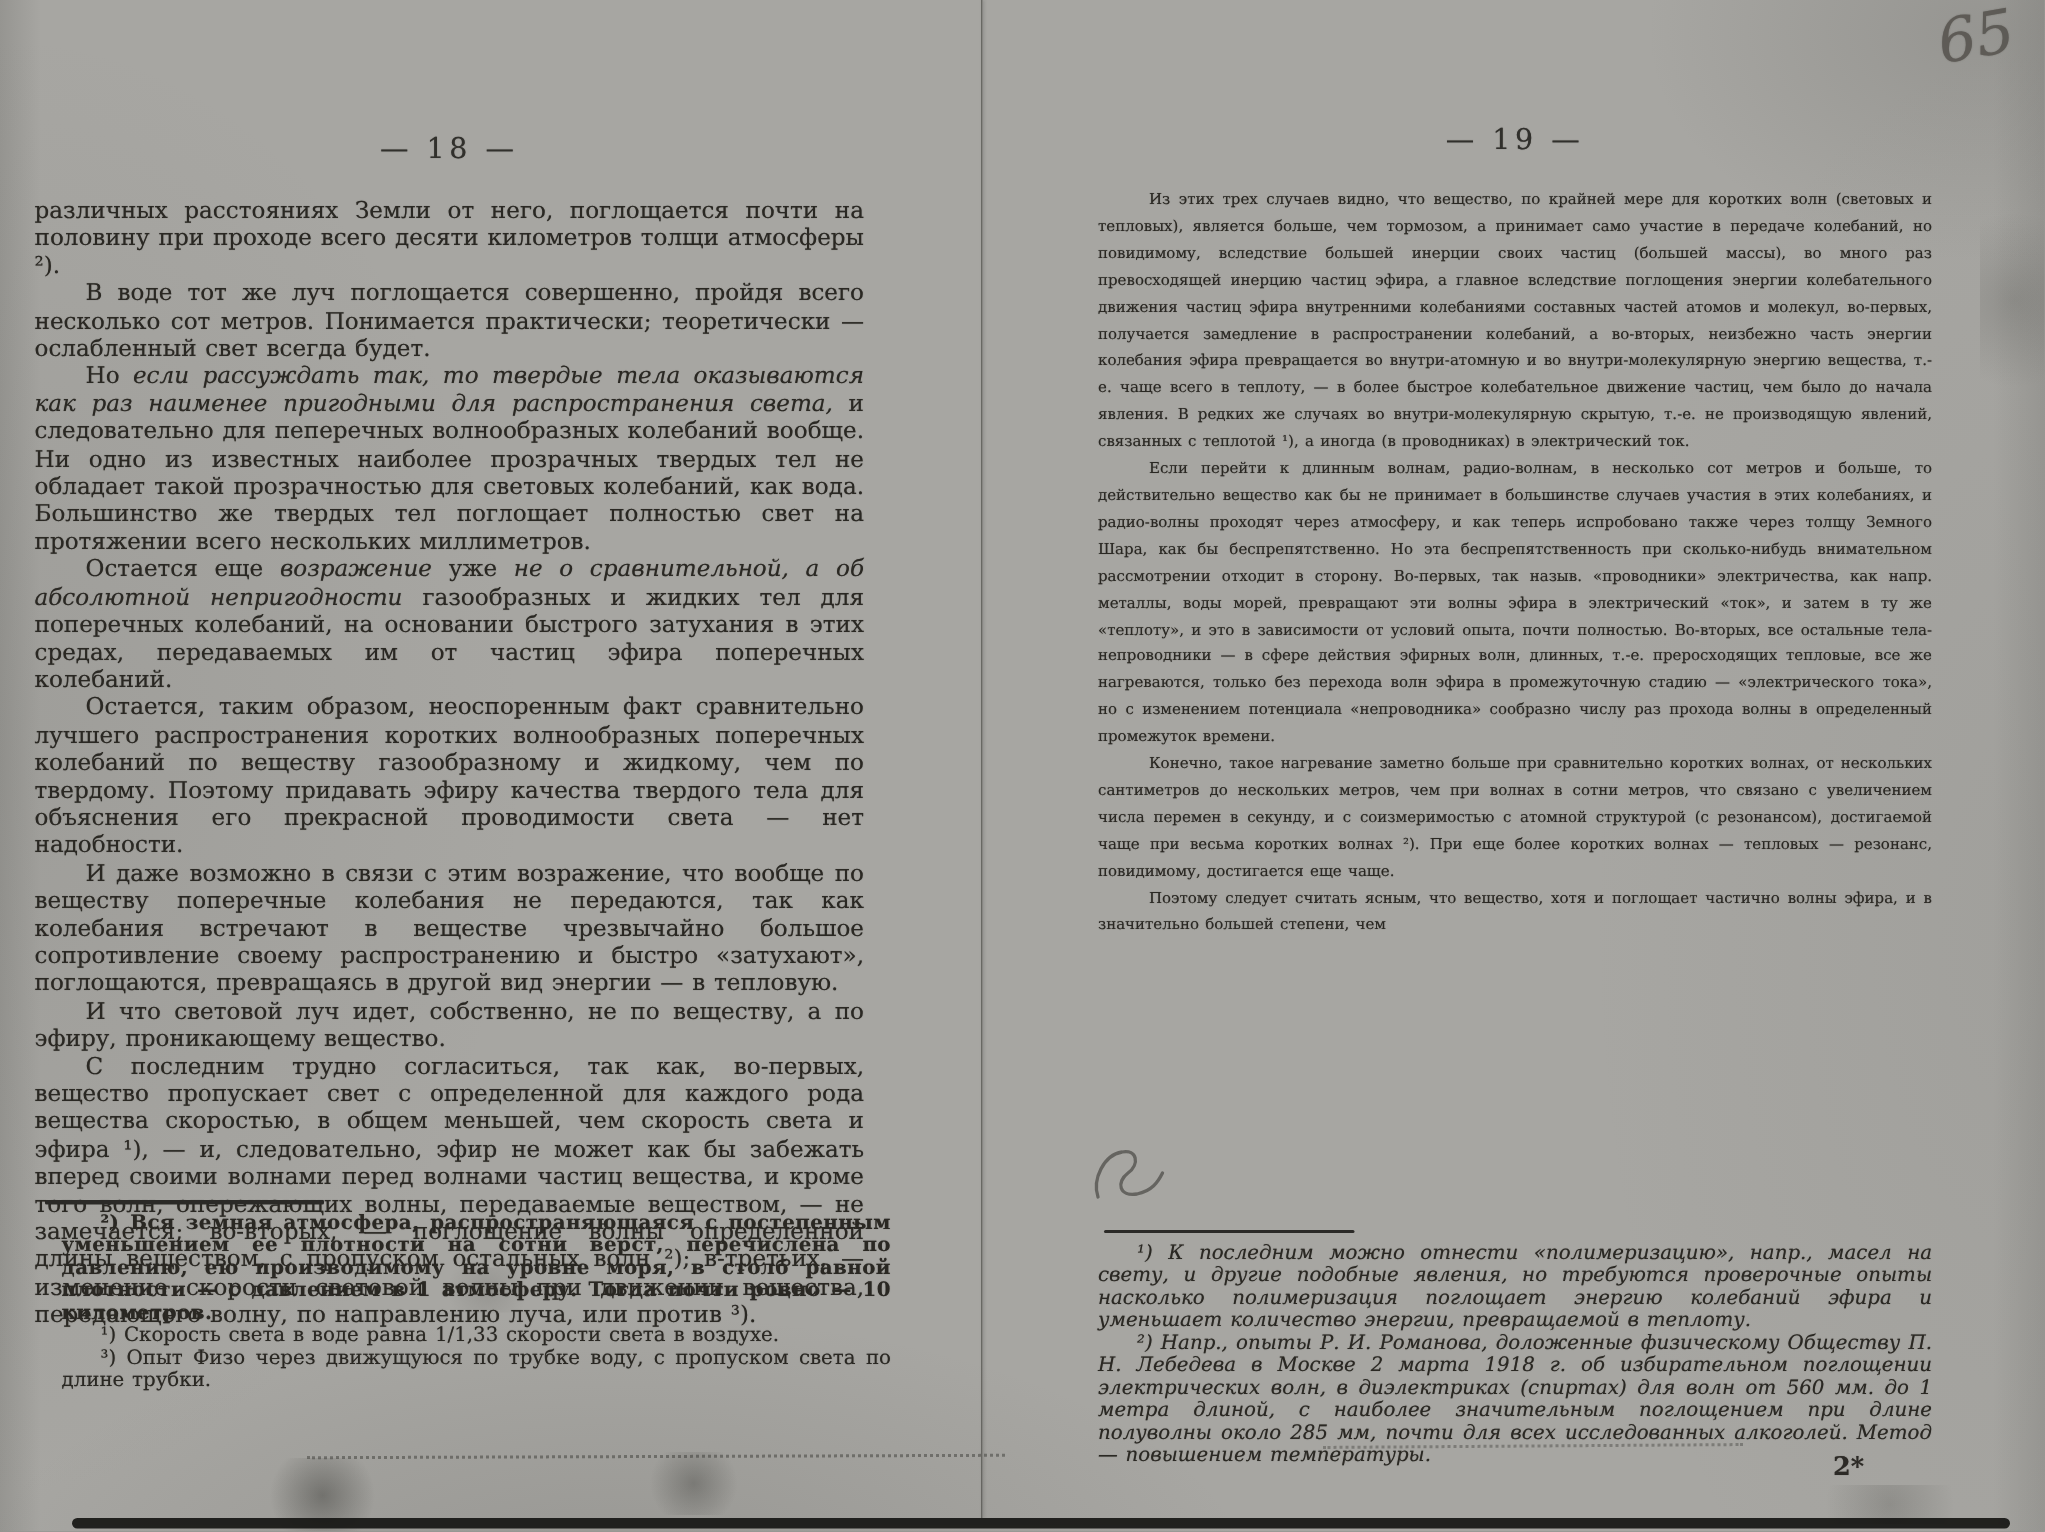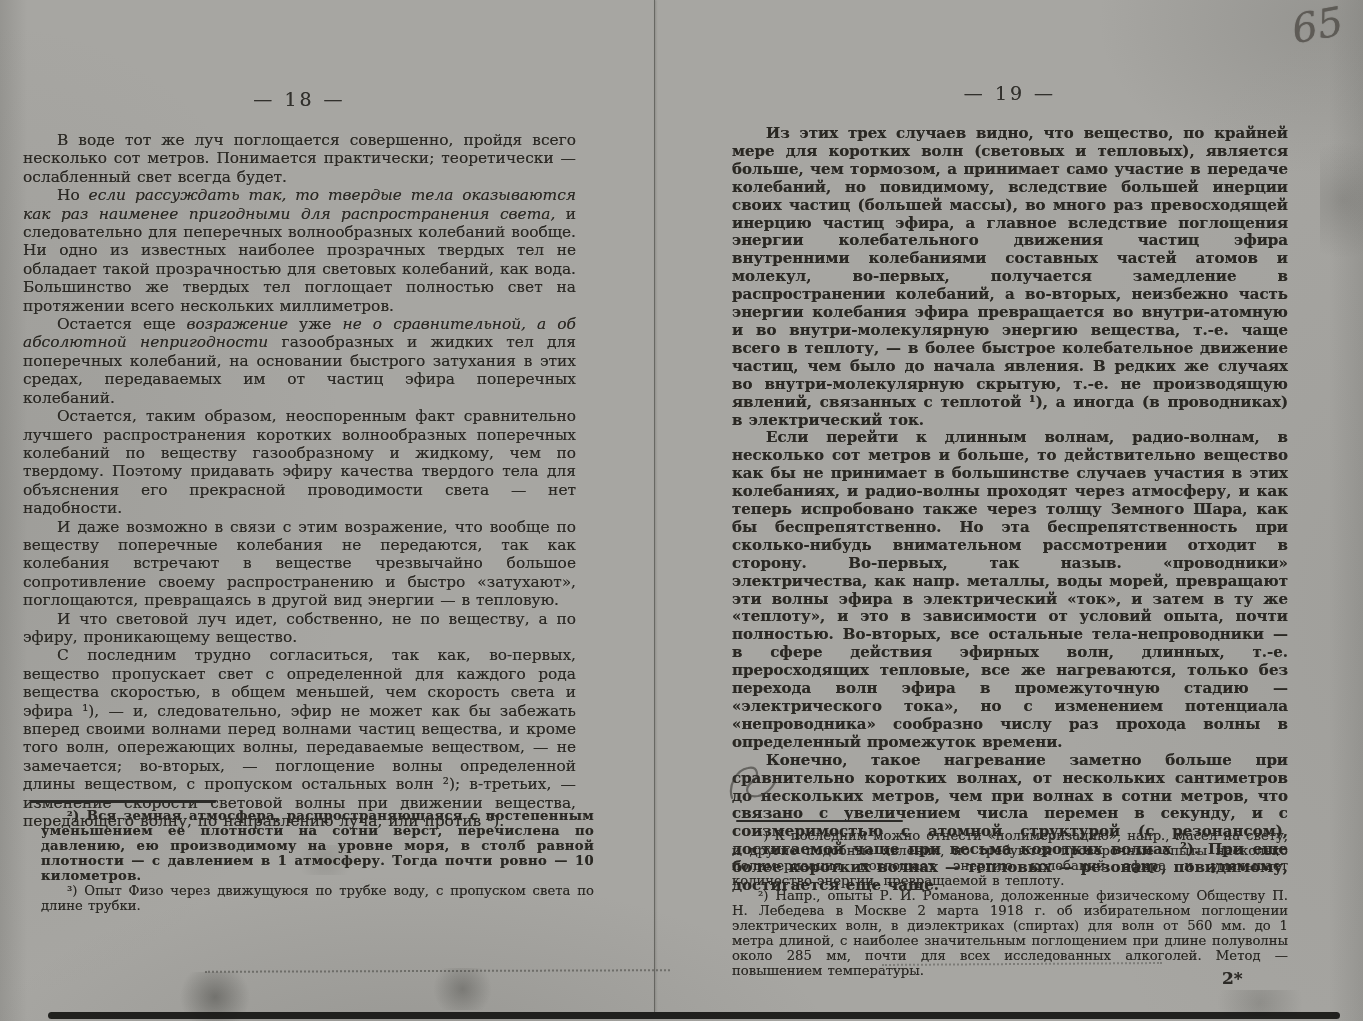--- a/index.html
+++ b/index.html
@@ -19,29 +19,29 @@
   .page-left{left:23px;top:88px;width:553px;}
   .page-right{left:732px;top:82px;width:556px;}
   .pagenum{
     text-align:center;font-size:19px;letter-spacing:3px;color:#31302c;
     margin:0 0 21px 0;
   }
   .body p{
     margin:0;text-align:justify;text-indent:34px;
     font-size:15.4px;line-height:18.4px;word-spacing:1px;
   }
-  .page-right .body p{font-size:15px;line-height:17.9px;font-weight:bold;}
+  .page-right .body p{font-size:10px;line-height:17.9px;}
   .body p.noindent{text-indent:0;}
   .it{font-style:italic;}
   .fnrule{position:absolute;background:#2b2a27;border-radius:1px;}
   .fnrule-left{left:30px;top:800px;width:186px;height:3px;}
   .fnrule-right{left:736px;top:820px;width:167px;height:2px;}
   .footnotes{position:absolute;}
   .fn-left{left:23px;top:808px;width:553px;margin-left:18px;}
-  .fn-right{left:732px;top:828px;width:556px;}
+  .fn-right{left:732px;top:828px;width:556px;font-style:italic;}
   .footnotes p{
     margin:0;text-align:justify;text-indent:26px;
     font-size:13.2px;line-height:15px;word-spacing:1px;
   }
   .fn-bold{font-weight:bold;letter-spacing:.3px;}
   .gutter-line{
     position:absolute;left:654px;top:0;width:1px;height:1012px;
     background:rgba(52,52,48,.55);
     box-shadow:1px 0 2px rgba(70,70,66,.35);
   }
@@ -79,43 +79,46 @@
 
   <div class="smudge sm1"></div>
   <div class="smudge sm2"></div>
   <div class="smudge sm3"></div>
   <div class="smudge sm4"></div>
   <div class="smudge sm5"></div>
 
   <div class="page page-left txt">
     <div class="pagenum">— 18 —</div>
     <div class="body">
+      <p class="noindent">различных расстояниях Земли от него, поглощается почти на половину при проходе всего десяти километров толщи атмосферы ²).</p>
       <p>В воде тот же луч поглощается совершенно, пройдя всего несколько сот метров. Понимается практически; теоретически — ослабленный свет всегда будет.</p>
       <p><span>Но </span><span class="it">если рассуждать так, то твердые тела оказываются как раз наименее пригодными для распространения света,</span><span> и следовательно для пеперечных волнообразных колебаний вообще. Ни одно из известных наиболее прозрачных твердых тел не обладает такой прозрачностью для световых колебаний, как вода. Большинство же твердых тел поглощает полностью свет на протяжении всего нескольких миллиметров.</span></p>
       <p><span>Остается еще </span><span class="it">возражение</span><span> уже </span><span class="it">не о сравнительной, а об абсолютной непригодности</span><span> газообразных и жидких тел для поперечных колебаний, на основании быстрого затухания в этих средах, передаваемых им от частиц эфира поперечных колебаний.</span></p>
       <p>Остается, таким образом, неоспоренным факт сравнительно лучшего распространения коротких волнообразных поперечных колебаний по веществу газообразному и жидкому, чем по твердому. Поэтому придавать эфиру качества твердого тела для объяснения его прекрасной проводимости света — нет надобности.</p>
       <p>И даже возможно в связи с этим возражение, что вообще по веществу поперечные колебания не передаются, так как колебания встречают в веществе чрезвычайно большое сопротивление своему распространению и быстро «затухают», поглощаются, превращаясь в другой вид энергии — в тепловую.</p>
       <p>И что световой луч идет, собственно, не по веществу, а по эфиру, проникающему вещество.</p>
       <p>С последним трудно согласиться, так как, во-первых, вещество пропускает свет с определенной для каждого рода вещества скоростью, в общем меньшей, чем скорость света и эфира ¹), — и, следовательно, эфир не может как бы забежать вперед своими волнами перед волнами частиц вещества, и кроме того волн, опережающих волны, передаваемые веществом, — не замечается; во-вторых, — поглощение волны определенной длины веществом, с пропуском остальных волн ²); в-третьих, — изменение скорости световой волны при движении вещества, передающего волну, по направлению луча, или против ³).</p>
     </div>
   </div>
 
   <div class="fnrule fnrule-left"></div>
   <div class="footnotes fn-left txt">
     <p class="fn-bold">²) Вся земная атмосфера, распространяющаяся с постепенным уменьшением ее плотности на сотни верст, перечислена по давлению, ею производимому на уровне моря, в столб равной плотности — с давлением в 1 атмосферу. Тогда почти ровно — 10 километров.</p>
+    <p>¹) Скорость света в воде равна 1/1,33 скорости света в воздухе.</p>
     <p>³) Опыт Физо через движущуюся по трубке воду, с пропуском света по длине трубки.</p>
   </div>
   <div class="scratch scratch-left"></div>
 
   <div class="page page-right txt">
     <div class="pagenum">— 19 —</div>
     <div class="body">
       <p>Из этих трех случаев видно, что вещество, по крайней мере для коротких волн (световых и тепловых), является больше, чем тормозом, а принимает само участие в передаче колебаний, но повидимому, вследствие большей инерции своих частиц (большей массы), во много раз превосходящей инерцию частиц эфира, а главное вследствие поглощения энергии колебательного движения частиц эфира внутренними колебаниями составных частей атомов и молекул, во-первых, получается замедление в распространении колебаний, а во-вторых, неизбежно часть энергии колебания эфира превращается во внутри-атомную и во внутри-молекулярную энергию вещества, т.-е. чаще всего в теплоту, — в более быстрое колебательное движение частиц, чем было до начала явления. В редких же случаях во внутри-молекулярную скрытую, т.-е. не производящую явлений, связанных с теплотой ¹), а иногда (в проводниках) в электрический ток.</p>
       <p>Если перейти к длинным волнам, радио-волнам, в несколько сот метров и больше, то действительно вещество как бы не принимает в большинстве случаев участия в этих колебаниях, и радио-волны проходят через атмосферу, и как теперь испробовано также через толщу Земного Шара, как бы беспрепятственно. Но эта беспрепятственность при сколько-нибудь внимательном рассмотрении отходит в сторону. Во-первых, так назыв. «проводники» электричества, как напр. металлы, воды морей, превращают эти волны эфира в электрический «ток», и затем в ту же «теплоту», и это в зависимости от условий опыта, почти полностью. Во-вторых, все остальные тела-непроводники — в сфере действия эфирных волн, длинных, т.-е. преросходящих тепловые, все же нагреваются, только без перехода волн эфира в промежуточную стадию — «электрического тока», но с изменением потенциала «непроводника» сообразно числу раз прохода волны в определенный промежуток времени.</p>
       <p>Конечно, такое нагревание заметно больше при сравнительно коротких волнах, от нескольких сантиметров до нескольких метров, чем при волнах в сотни метров, что связано с увеличением числа перемен в секунду, и с соизмеримостью с атомной структурой (с резонансом), достигаемой чаще при весьма коротких волнах ²). При еще более коротких волнах — тепловых — резонанс, повидимому, достигается еще чаще.</p>
+      <p>Поэтому следует считать ясным, что вещество, хотя и поглощает частично волны эфира, и в значительно большей степени, чем</p>
     </div>
   </div>
 
   <div class="fnrule fnrule-right"></div>
   <div class="footnotes fn-right txt">
     <p>¹) К последним можно отнести «полимеризацию», напр., масел на свету, и другие подобные явления, но требуются проверочные опыты насколько полимеризация поглощает энергию колебаний эфира и уменьшает количество энергии, превращаемой в теплоту.</p>
     <p>²) Напр., опыты Р. И. Романова, доложенные физическому Обществу П. Н. Лебедева в Москве 2 марта 1918 г. об избирательном поглощении электрических волн, в диэлектриках (спиртах) для волн от 560 мм. до 1 метра длиной, с наиболее значительным поглощением при длине полуволны около 285 мм, почти для всех исследованных алкоголей. Метод — повышением температуры.</p>
   </div>
   <div class="scratch scratch-right"></div>
 

